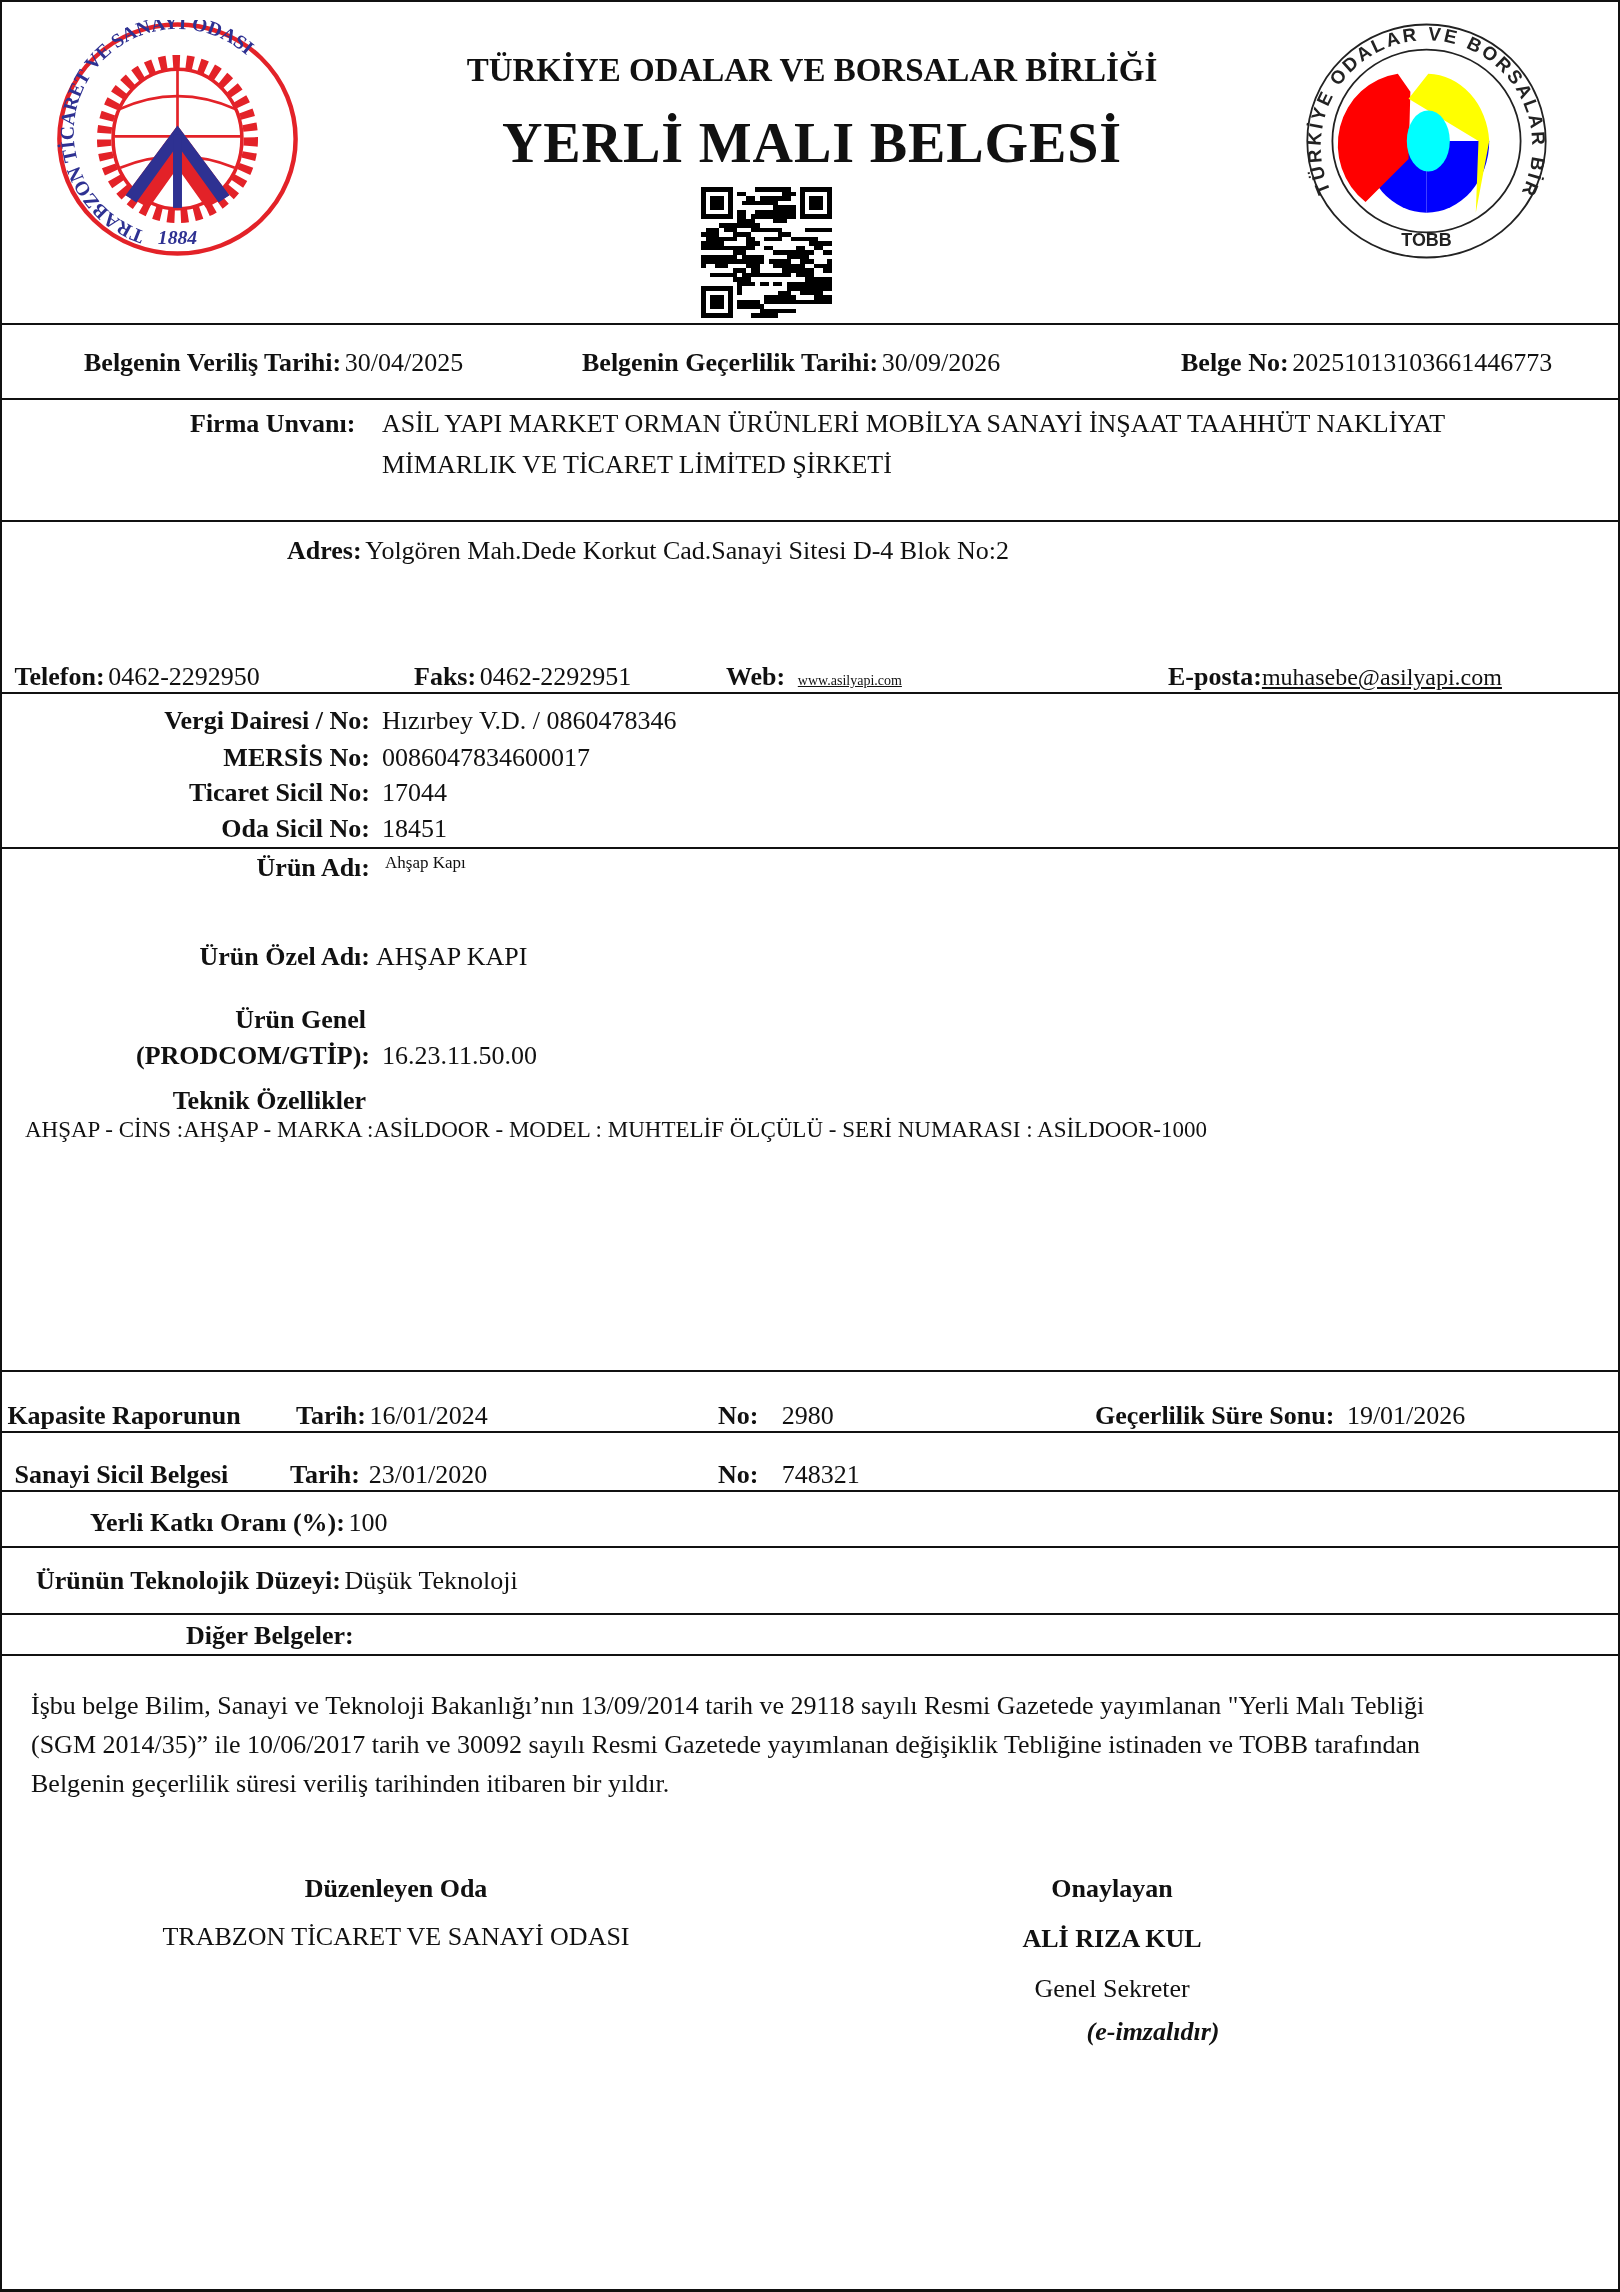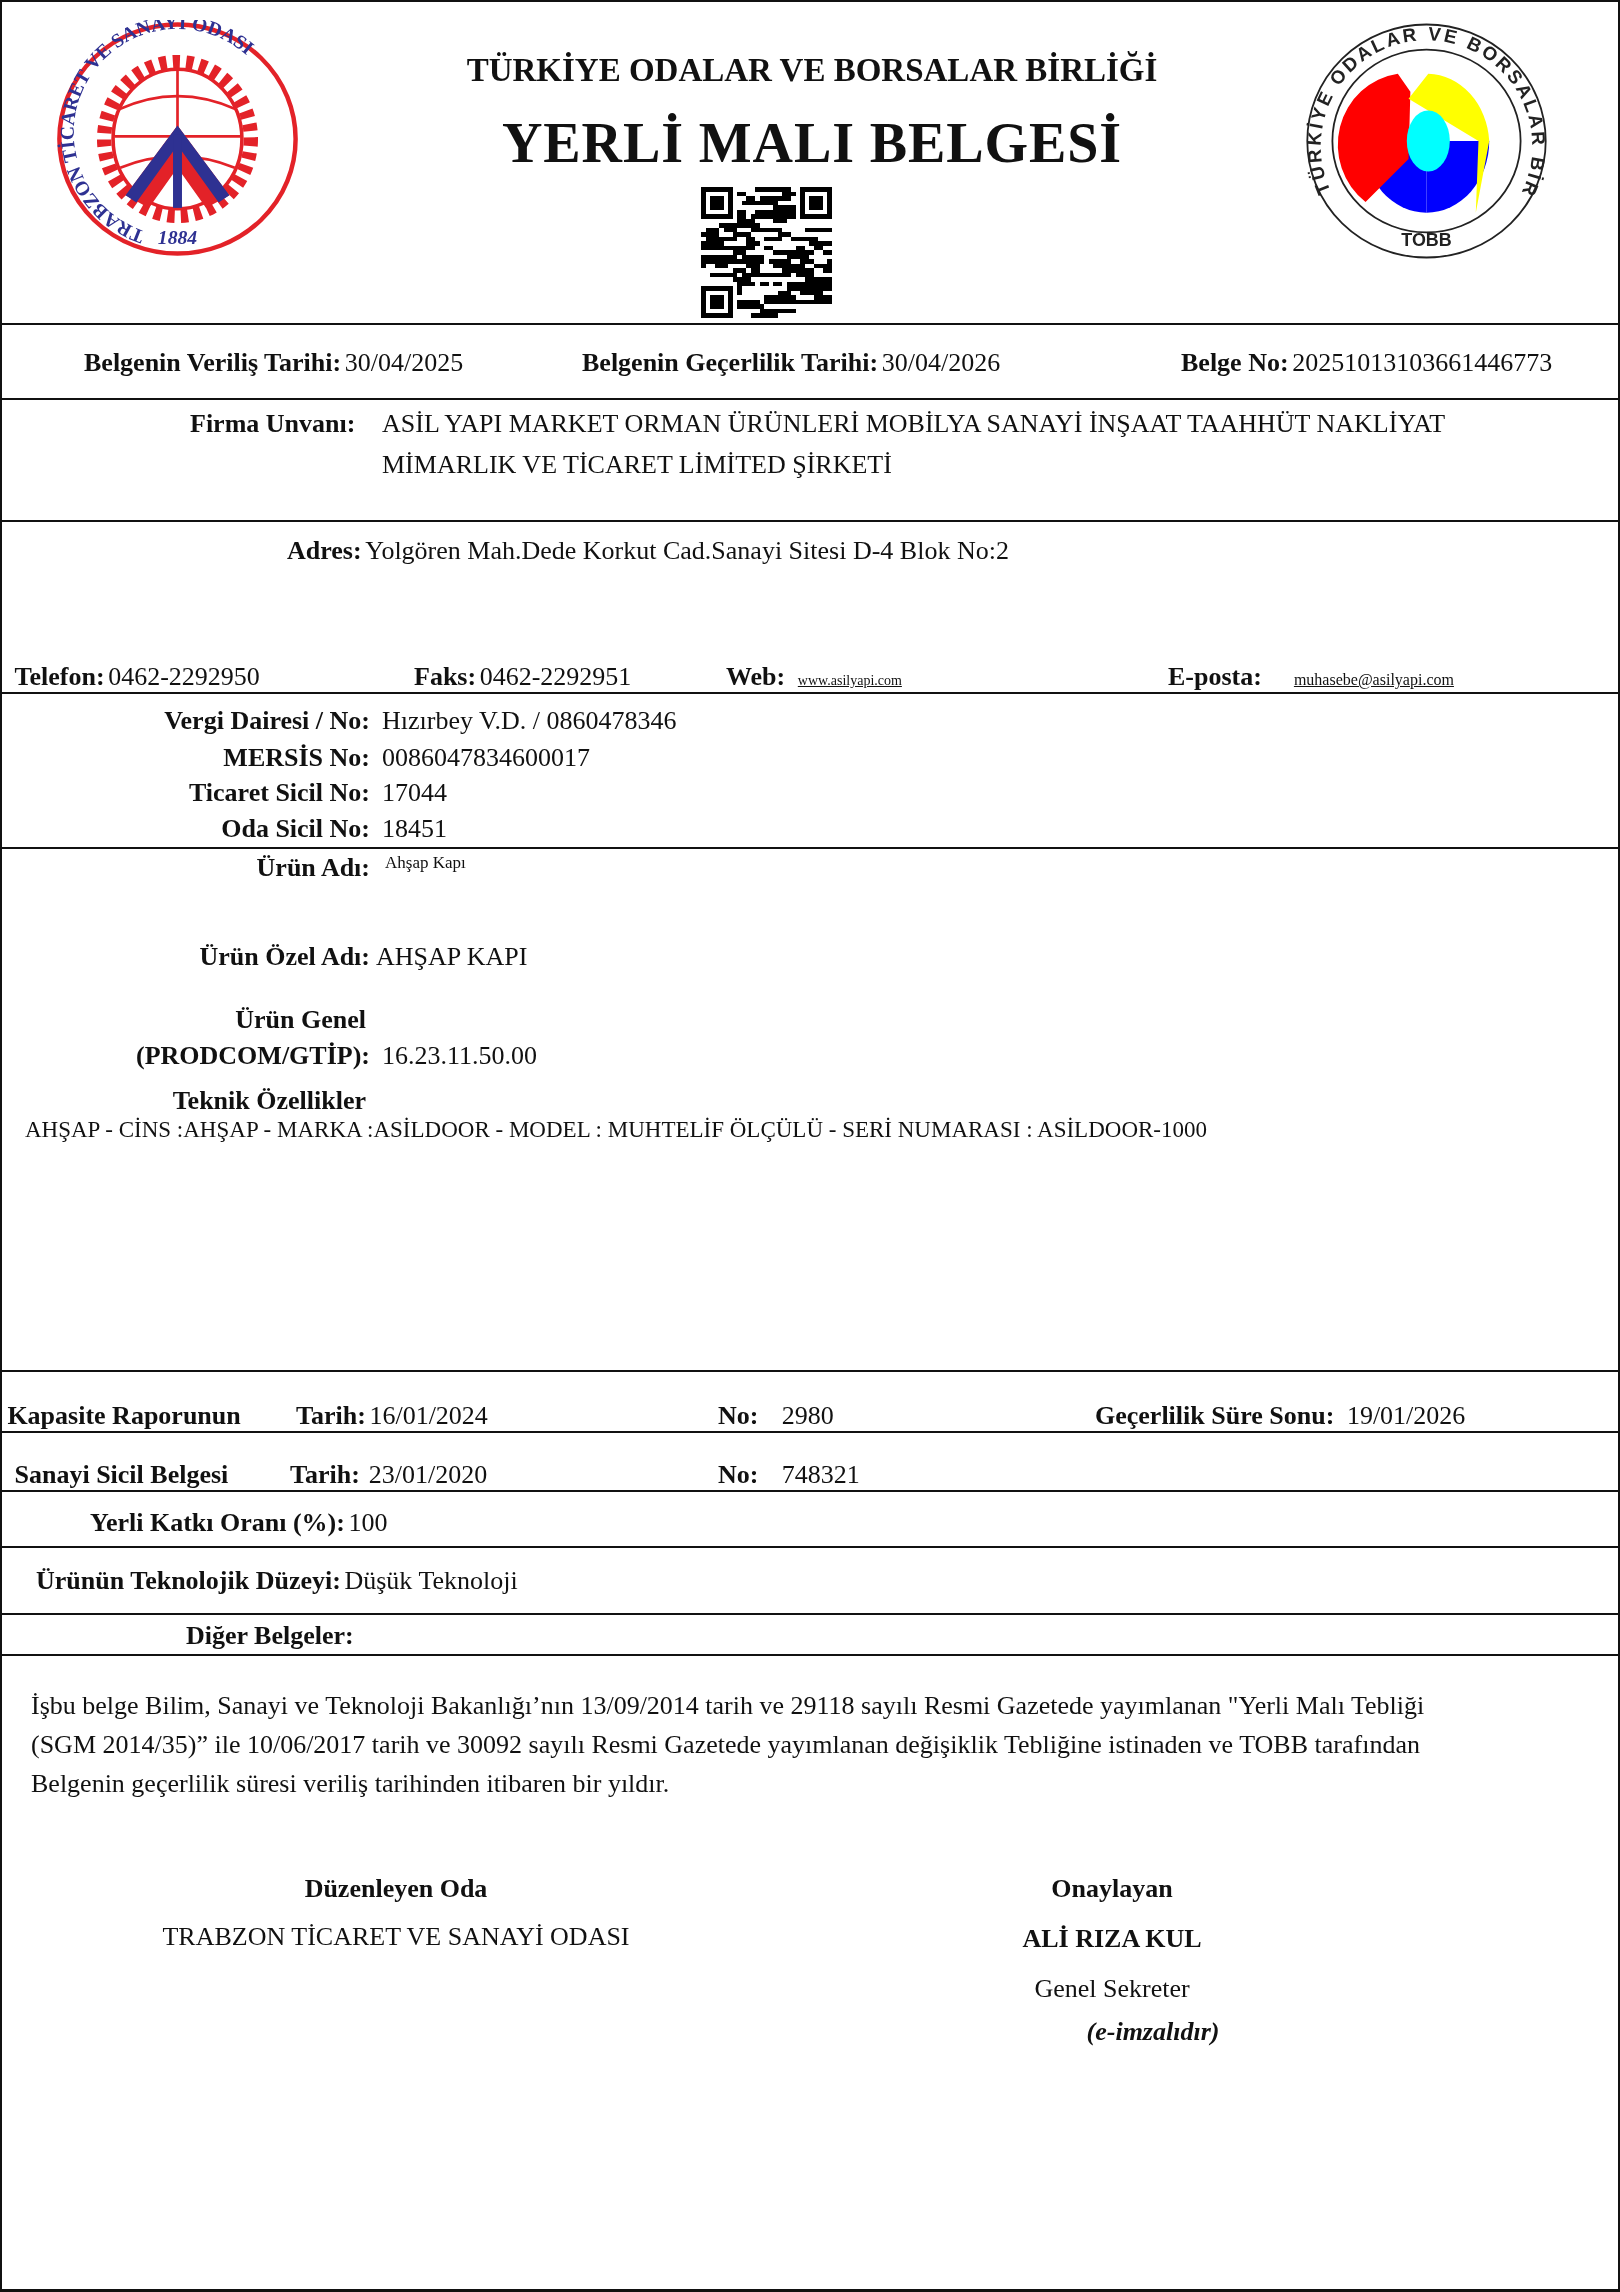--- a/index.html
+++ b/index.html
@@ -444,21 +444,21 @@
   </svg>
 
   <div class="hline" style="top:321px;"></div>
 
   <div class="abs" style="left:82px; top:346px;">
     <span class="lbl">Belgenin Veriliş Tarihi:</span>
     <span class="val">30/04/2025</span>
   </div>
   <div class="abs" style="left:580px; top:346px;">
     <span class="lbl">Belgenin Geçerlilik Tarihi:</span>
-    <span class="val">30/04/2026</span>
+    <span class="val">30/09/2026</span>
   </div>
   <div class="abs" style="left:1179px; top:346px;">
     <span class="lbl">Belge No:</span>
     <span class="val">20251013103661446773</span>
   </div>
 
   <div class="hline" style="top:396px;"></div>
 
   <div class="abs lbl" style="left:188px; top:407px;">Firma Unvanı:</div>
   <div class="abs val" style="left:380px; top:407px;">ASİL YAPI MARKET ORMAN ÜRÜNLERİ MOBİLYA SANAYİ İNŞAAT TAAHHÜT NAKLİYAT</div>
@@ -477,21 +477,21 @@
   </div>
   <div class="abs" style="left:412px; top:660px;">
     <span class="lbl">Faks:</span>
     <span class="val">0462-2292951</span>
   </div>
   <div class="abs" style="left:724px; top:660px;">
     <span class="lbl">Web:</span>
     <span class="u" style="font-size:14px; margin-left:9px;">www.asilyapi.com</span>
   </div>
   <div class="abs" style="left:1166px; top:660px;">
-    <span class="lbl">E-posta:</span><span class="u" style="font-size:16px;margin-left:32px;">muhasebe@asilyapi.com</span>
+    <span class="lbl">E-posta:</span><span class="u" style="font-size:24px;">muhasebe@asilyapi.com</span>
   </div>
 
   <div class="hline" style="top:690px;"></div>
 
   <div class="abs lbl" style="right:1248px; top:704px;">Vergi Dairesi / No:</div>
   <div class="abs val" style="left:380px; top:704px;">Hızırbey V.D. / 0860478346</div>
   <div class="abs lbl" style="right:1248px; top:741px;">MERSİS No:</div>
   <div class="abs val" style="left:380px; top:741px;">0086047834600017</div>
   <div class="abs lbl" style="right:1248px; top:776px;">Ticaret Sicil No:</div>
   <div class="abs val" style="left:380px; top:776px;">17044</div>

